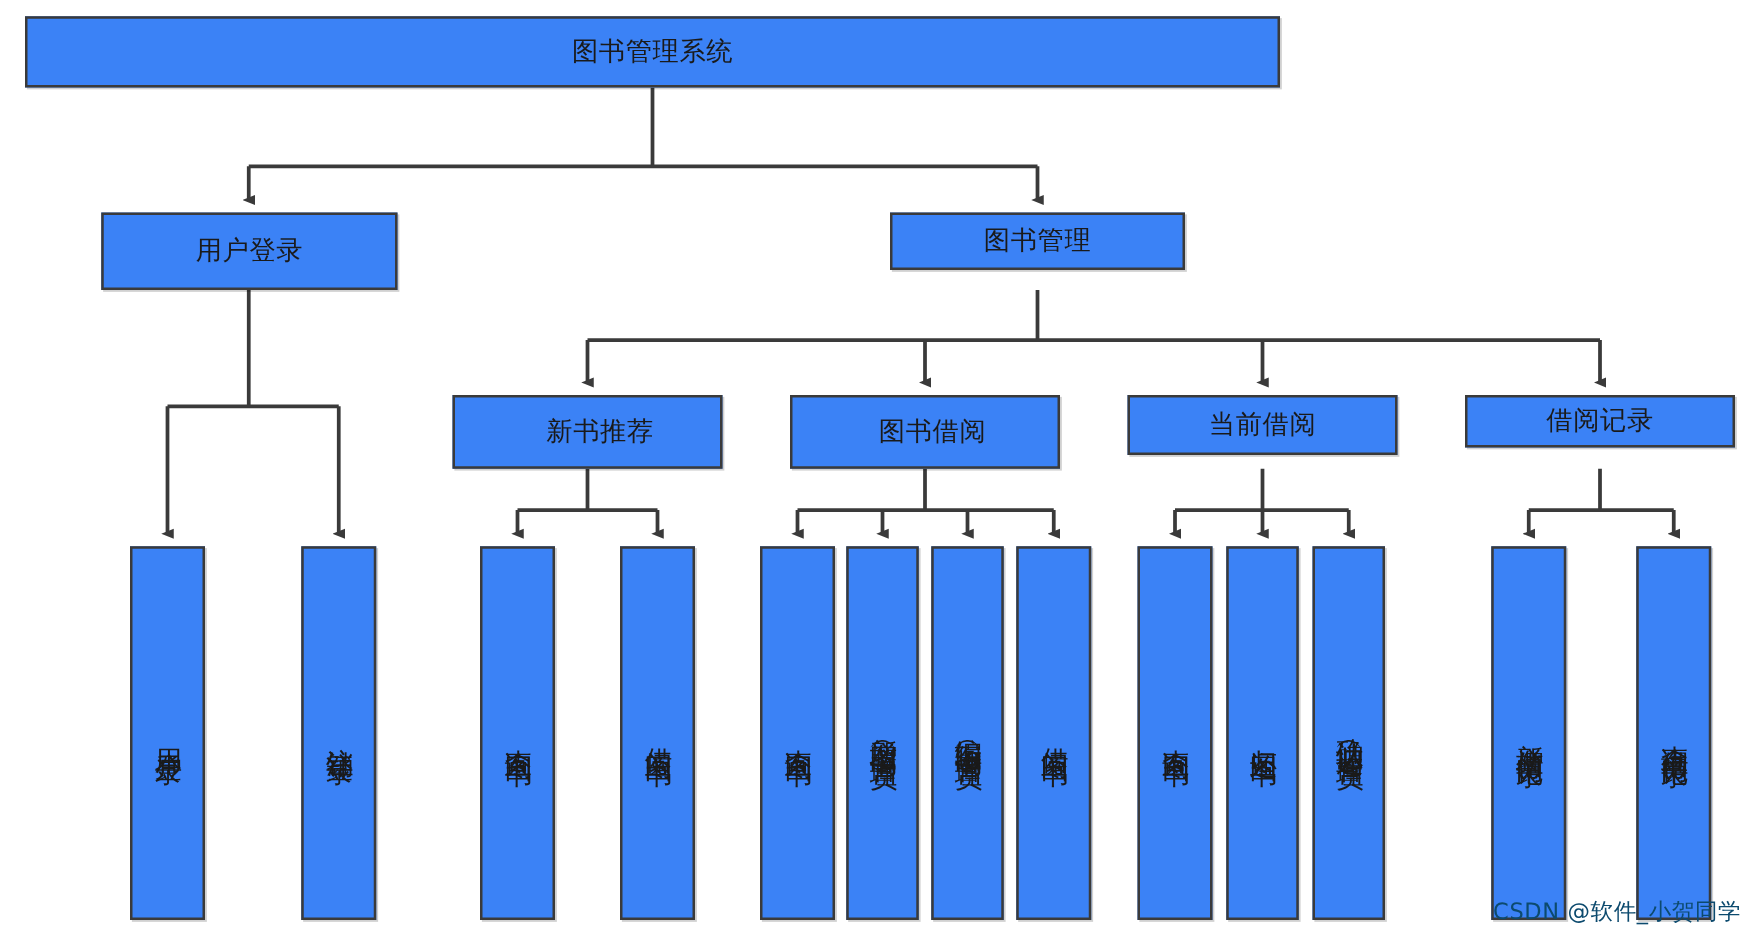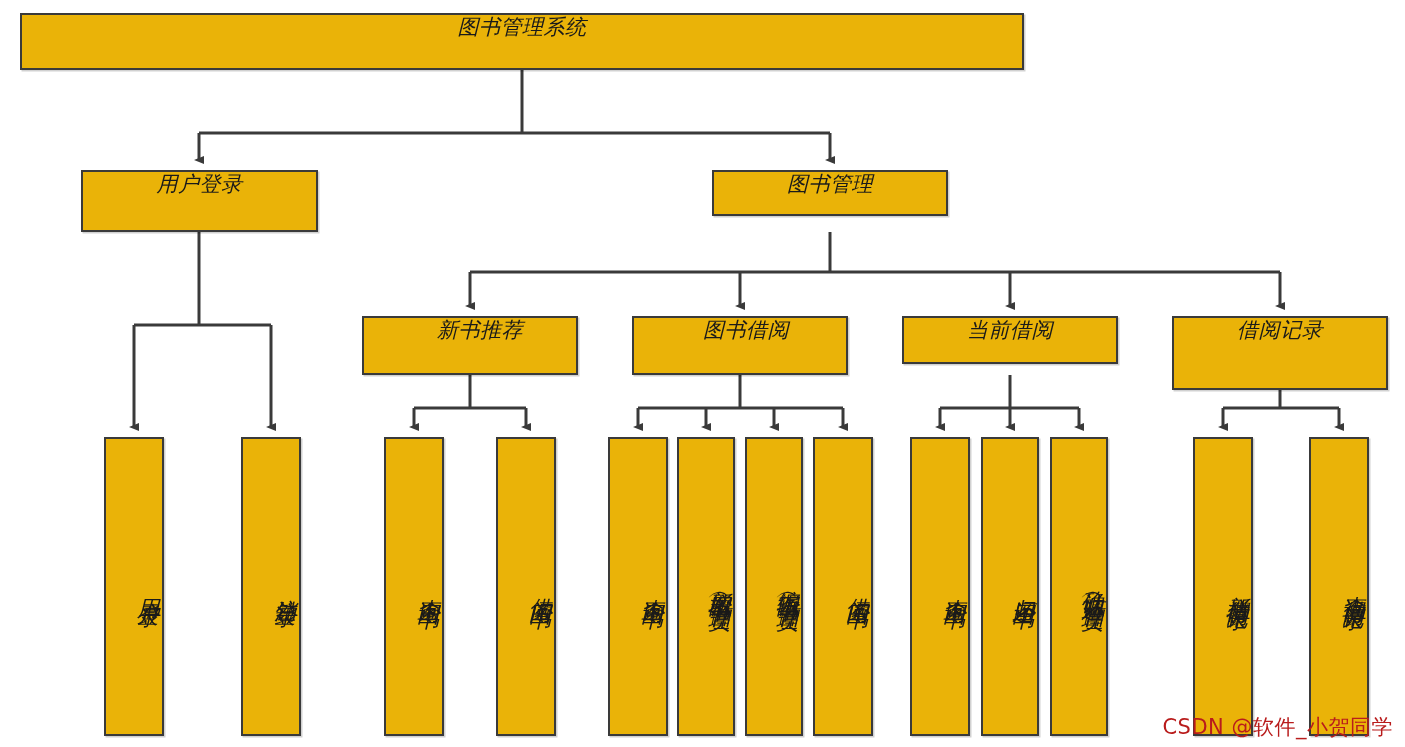--- a/index.html
+++ b/index.html
@@ -22,27 +22,27 @@
     left: 0;
     top: 0;
     width: 1405px;
     height: 747px;
     pointer-events: none;
   }
   .node {
     position: absolute;
     box-sizing: border-box;
     border: 2.5px solid #3a3a3a;
-    background: #eab308;
+    background: #3b82f6;
     display: flex;
+    align-items: center;
     justify-content: center;
     text-align: center;
     color: #1a1a1a;
     box-shadow: 1.5px 1.5px 0 rgba(0,0,0,0.18);
-    font-style: italic;
   }
   .node.horiz {
     font-size: 21px;
     line-height: 1.2;
     letter-spacing: 0.5px;
   }
   .node.vert {
     writing-mode: vertical-rl;
     text-orientation: upright;
     font-size: 22px;
@@ -52,22 +52,22 @@
   }
   .node.vert > span {
     writing-mode: vertical-rl;
     text-orientation: upright;
     display: block;
   }
   .watermark {
     position: absolute;
     right: 12px;
     bottom: 6px;
-    font-size: 21px;
-    color: #b91c1c;
+    font-size: 18px;
+    color: #0c4a6e;
     letter-spacing: 0.5px;
     white-space: nowrap;
     user-select: none;
   }
 </style>
 </head>
 <body>
 
 <div id="canvas">
 
@@ -137,21 +137,21 @@
 
   <div class="node horiz" style="left:362px; top:316px; width:216px; height:59px;padding-left:20px;">
     <span>新书推荐</span>
   </div>
   <div class="node horiz" style="left:632px; top:316px; width:216px; height:59px;padding-left:12px;">
     <span>图书借阅</span>
   </div>
   <div class="node horiz" style="left:902px; top:316px; width:216px; height:48px;">
     <span>当前借阅</span>
   </div>
-  <div class="node horiz" style="left:1172px; top:316px; width:216px; height:74px;">
+  <div class="node horiz" style="left:1172px; top:316px; width:216px; height:42px;">
     <span>借阅记录</span>
   </div>
 
   <div class="node vert" style="left:104px; top:437px; width:60px; height:299px;">
     <span>用户登录</span>
   </div>
   <div class="node vert" style="left:241px; top:437px; width:60px; height:299px;">
     <span>注销登录</span>
   </div>
 

